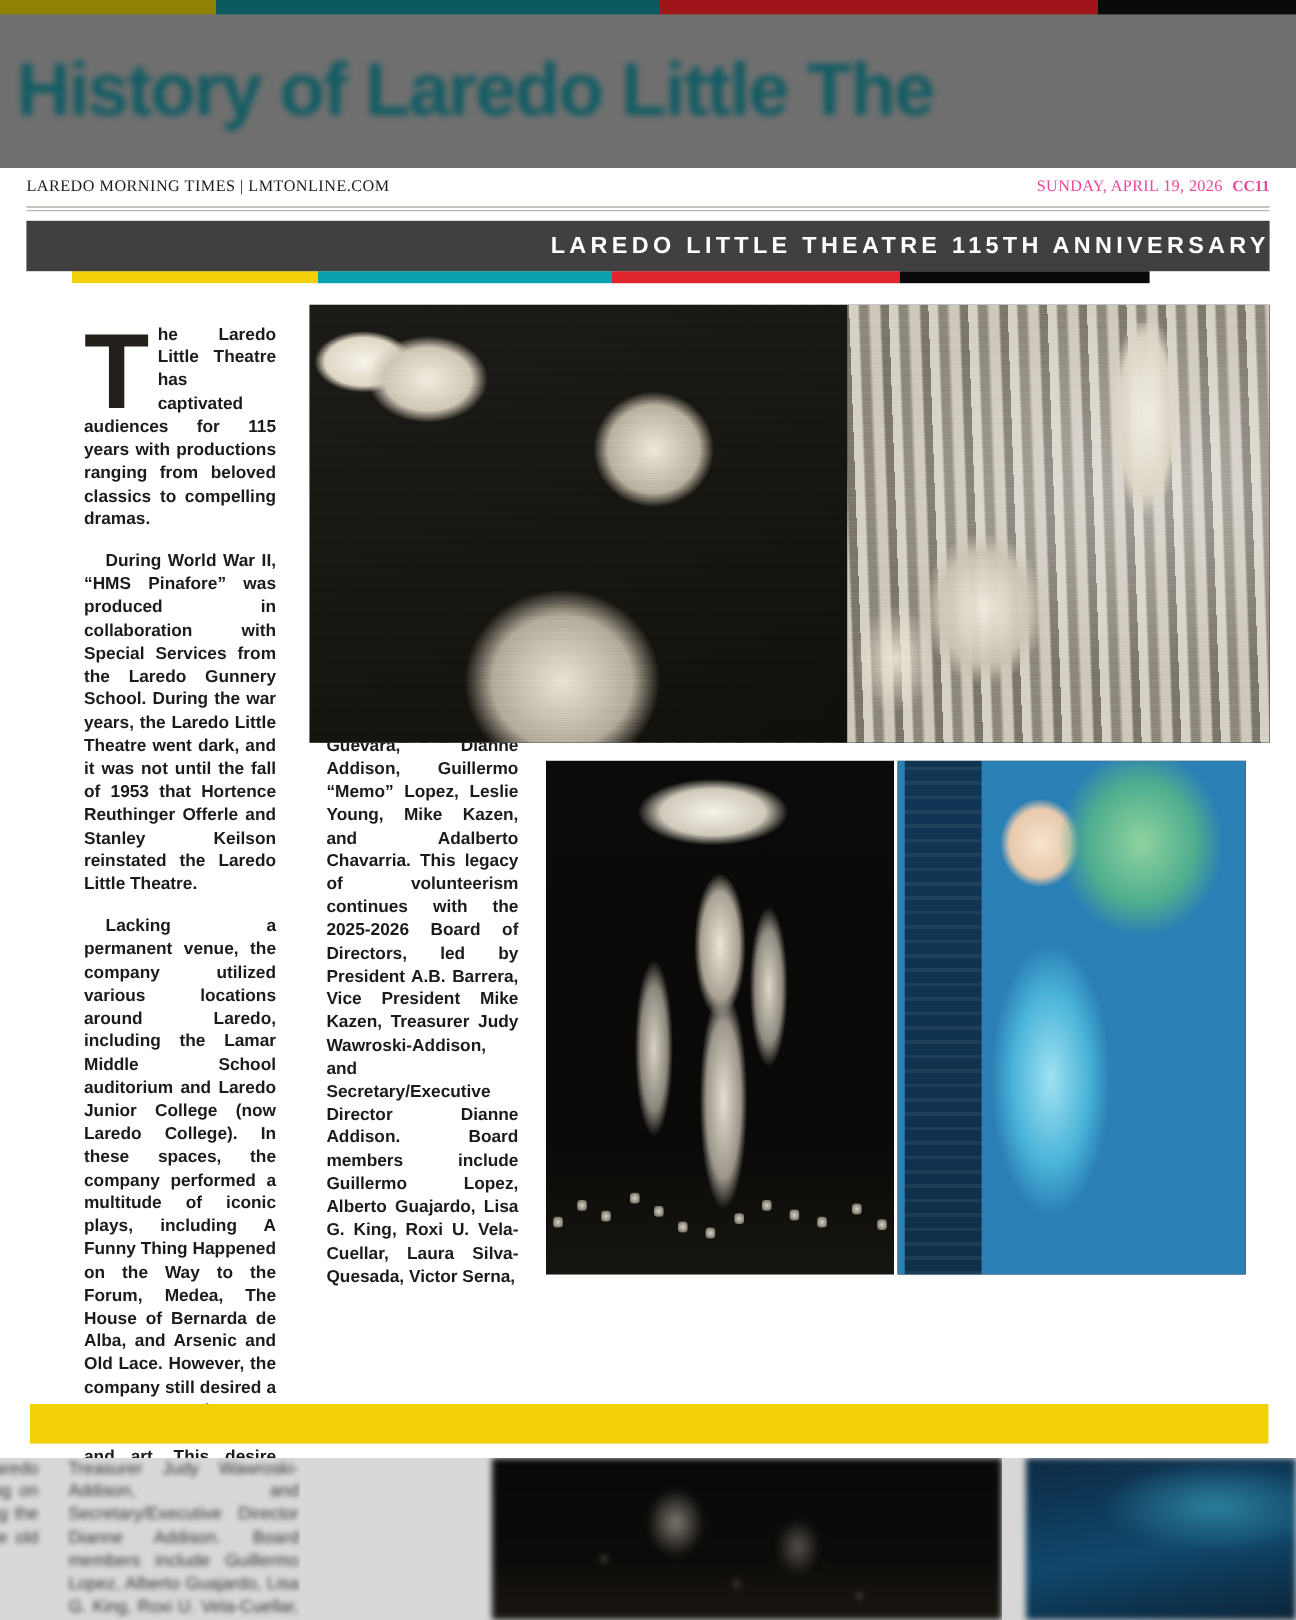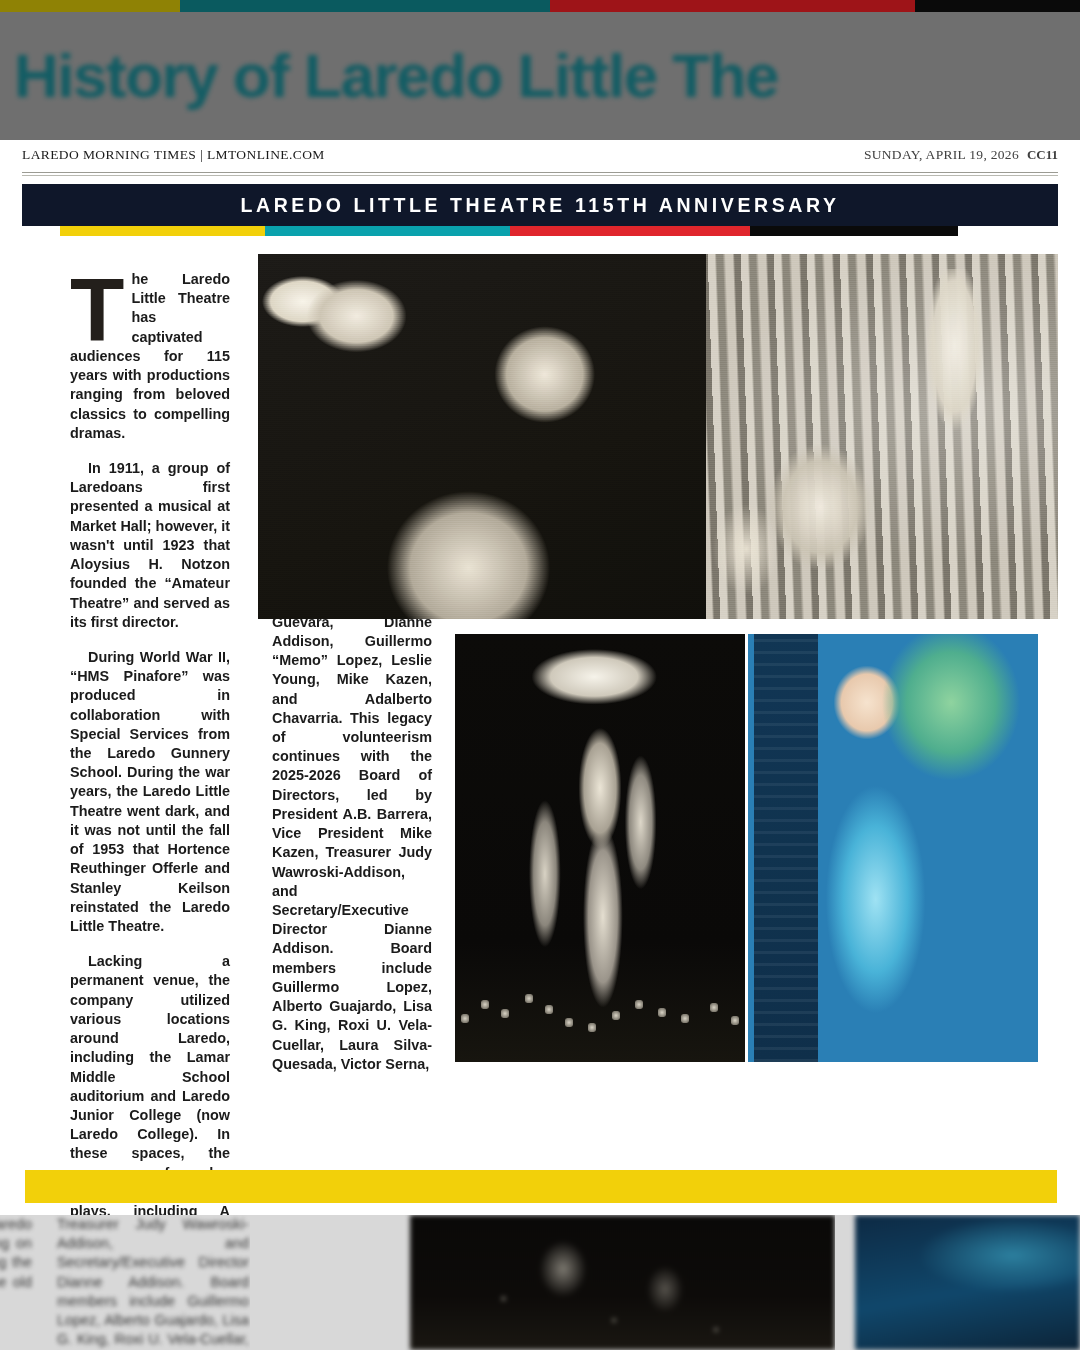--- a/index.html
+++ b/index.html
@@ -64,21 +64,21 @@
   .masthead-left {
     font-family: "Liberation Serif", serif;
     font-size: 13.5px;
     letter-spacing: 0.4px;
     color: #1a1a1a;
   }
   .masthead-right {
     font-family: "Liberation Serif", serif;
     font-size: 13.5px;
     letter-spacing: 0.3px;
-    color: #404040;
+    color: #ec4899;
     display: flex;
     align-items: baseline;
     gap: 8px;
   }
   .masthead-page {
     font-weight: bold;
     font-size: 13px;
     letter-spacing: 0;
   }
 
@@ -360,38 +360,37 @@
   <div class="masthead">
     <div class="masthead-left">LAREDO MORNING TIMES | LMTONLINE.COM</div>
     <div class="masthead-right">
       <span>SUNDAY, APRIL 19, 2026</span>
       <span class="masthead-page">CC11</span>
     </div>
   </div>
 
   <div class="rule-double"></div>
 
-  <div class="kicker-band" style="background: #0f172a;">
+  <div class="kicker-band" style="background: #404040; justify-content: flex-end;">
     <div class="kicker-text">LAREDO LITTLE THEATRE 115TH ANNIVERSARY</div>
   </div>
 
   <div class="accent-bars">
     <div class="accent-spacer"></div>
   <div class="accent-seg" style="background: rgb(242, 208, 10); width: 205px;"></div>
       <div class="accent-seg" style="background: rgb(10, 162, 173); width: 245px;"></div>
       <div class="accent-seg" style="background: rgb(224, 38, 44); width: 240px;"></div>
       <div class="accent-seg" style="background: rgb(10, 10, 10); width: 208px;"></div>
     </div>
 
 
   <div class="article">
 
     <div class="col col-1">
         <p class="dropcap">The Laredo Little Theatre has captivated audiences for 115 years with productions ranging from beloved classics to compelling dramas.</p>
-        <p>In 1911, a group of Laredoans first presented a musical at Market Hall; however, it wasn't until 1923 that Aloysius H. Notzon founded the “Amateur Theatre” and served as its first director.</p>
         <p>During World War II, “HMS Pinafore” was produced in collaboration with Special Services from the Laredo Gunnery School. During the war years, the Laredo Little Theatre went dark, and it was not until the fall of 1953 that Hortence Reuthinger Offerle and Stanley Keilson reinstated the Laredo Little Theatre.</p>
         <p>Lacking a permanent venue, the company utilized various locations around Laredo, including the Lamar Middle School auditorium and Laredo Junior College (now Laredo College). In these spaces, the company performed a multitude of iconic plays, including A Funny Thing Happened on the Way to the Forum, Medea, The House of Bernarda de Alba, and Arsenic and Old Lace. However, the company still desired a permanent place to cultivate its community and art. This desire was fulfilled in 1982 when the City of Laredo offered the Laredo Little Theatre the building on Thomas Avenue following the permanent closure of the old air base</p>
       </div>
     <div class="col col-2">
         <p>movie theater.</p>
         <p>From then on, the Laredo Little Theatre saw growing success with its seasons as the love of the arts strengthened. This success would not have been possible without the love and dedication of volunteers over the years, such as Sam Johnson, Maria Eugenia “Jeannie” Lopez, Br. Bob Warren, Jose Maria “Chema” Guevara, Dianne Addison, Guillermo “Memo” Lopez, Leslie Young, Mike Kazen, and Adalberto Chavarria. This legacy of volunteerism continues with the 2025-2026 Board of Directors, led by President A.B. Barrera, Vice President Mike Kazen, Treasurer Judy Wawroski-Addison, and Secretary/Executive Director Dianne Addison. Board members include Guillermo Lopez, Alberto Guajardo, Lisa G. King, Roxi U. Vela-Cuellar, Laura Silva-Quesada, Victor Serna,</p>
       </div>
 
     <div class="photo photo-hero">
       <div class="hero-art"></div>

